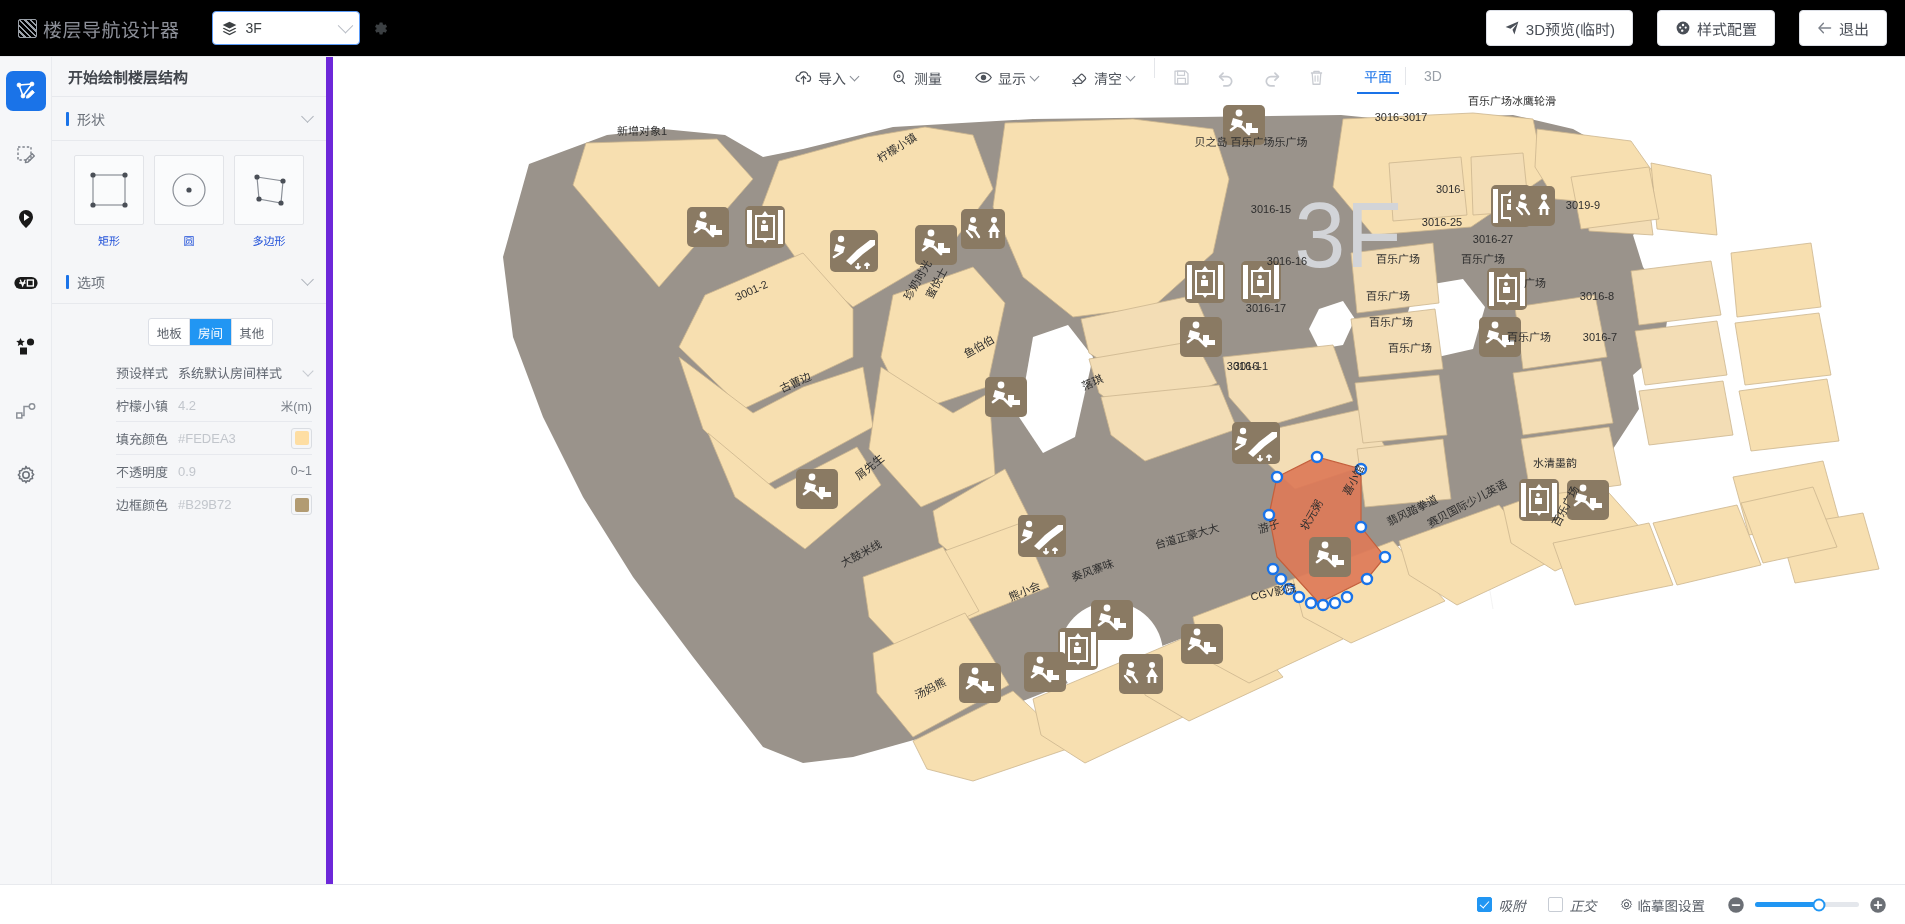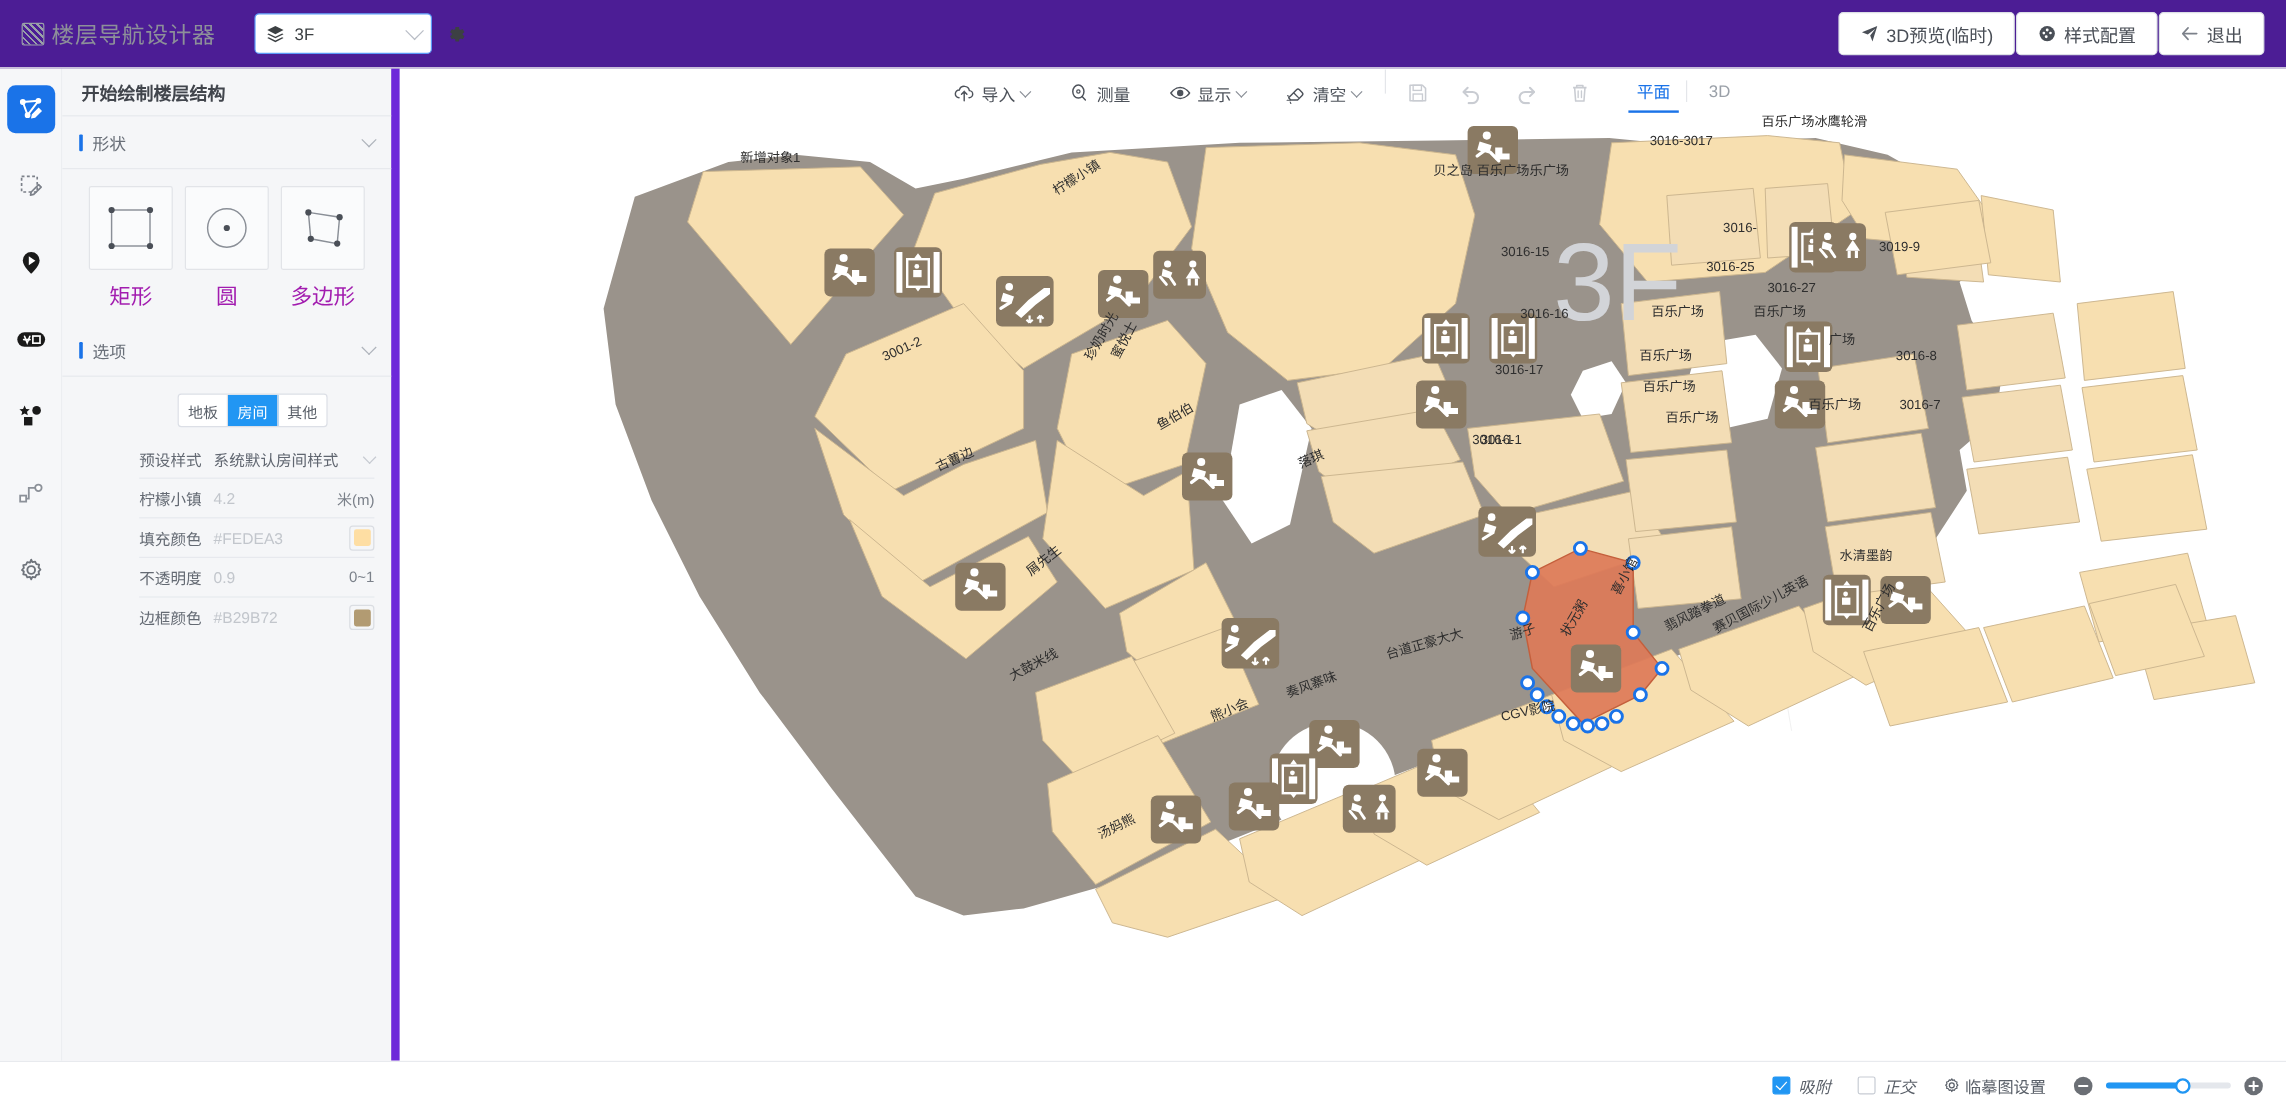--- a/index.html
+++ b/index.html
@@ -7,21 +7,21 @@
   html, body {
     width: 1905px; height: 924px;
     font-family: "Liberation Sans", "DejaVu Sans", sans-serif;
     background: #ffffff; overflow: hidden;
     -webkit-font-smoothing: antialiased;
   }
   #app { position: relative; width: 1905px; height: 924px; display: flex; flex-direction: column; }
 
   
   .header {
-    height: 57px; min-height: 57px; background: #4c1d95;
+    height: 57px; min-height: 57px; background: #000000;
     border-bottom: 1px solid #e6e8ec;
     display: flex; align-items: center; padding: 0 18px;
     position: relative; z-index: 40;
   }
   .brand { display: flex; align-items: center; gap: 4px; font-size: 19px; color: #8d9099; letter-spacing: .5px; }
   .brand-mark {
     width: 19px; height: 19px; display: inline-block; position: relative; margin-right: 2px;
     border: 1.5px solid #9aa0a8; border-radius: 2px; overflow: hidden;
   }
   .brand-mark:after {
@@ -32,21 +32,21 @@
     margin-left: 32px; width: 148px; height: 34px; border: 1px solid #5b9bf8;
     border-radius: 4px; background: #fff; display: flex; align-items: center;
     padding: 0 8px; gap: 8px; cursor: pointer;
   }
   .layers-icon { width: 17px; height: 17px; flex: none; }
   .floor-select .val { font-size: 14px; color: #3c4043; flex: 1; }
   .chev { width: 11px; height: 11px; border-right: 1.6px solid #b9bdc6; border-bottom: 1.6px solid #b9bdc6;
           transform: rotate(45deg) translate(-2px,-2px); flex: none; }
   .gear-btn { margin-left: 10px; width: 22px; height: 22px; cursor: pointer; display: flex; align-items: center; justify-content: center; }
 
-  .header-right { margin-left: auto; display: flex; align-items: flex-start; gap: 1px; }
+  .header-right { margin-left: auto; display: flex; align-items: flex-start; gap: 24px; }
   .hbtn {
     height: 36px; border: 1px solid #dcdfe6; border-radius: 4px; background: #fff;
     display: flex; align-items: center; gap: 6px; padding: 0 17px;
     font-size: 15px; color: #4a4f57; cursor: pointer; white-space: nowrap;
   }
 
   
   .body { flex: 1; display: flex; position: relative; min-height: 0; }
 
   
@@ -80,21 +80,21 @@
   .sect-label { font-size: 14px; color: #6a7079; flex: 1; }
   .caret { width: 9px; height: 9px; border-right: 1.4px solid #aeb3bb; border-bottom: 1.4px solid #aeb3bb;
            transform: rotate(45deg); margin-bottom: 4px; }
 
   .shapes { display: flex; gap: 10px; padding: 14px 14px 12px 22px; }
   .shape-cell { width: 70px; cursor: pointer; }
   .shape-box {
     width: 70px; height: 70px; border: 1px solid #e2e4e8; background: #fafbfc; border-radius: 2px;
     display: flex; align-items: center; justify-content: center;
   }
-  .shape-name { text-align: center; font-size: 18px; color: #a21caf; margin-top: 7px; }
+  .shape-name { text-align: center; font-size: 11px; color: #1d4ed8; margin-top: 7px; }
 
   .seg {
     display: flex; margin: 14px 18px 10px 96px; width: 125px;
     border: 1px solid #dcdfe6; border-radius: 3px; overflow: hidden; background: #fff;
   }
   .seg-item {
     flex: 1; height: 26px; display: flex; align-items: center; justify-content: center;
     font-size: 12.5px; color: #5a6069; cursor: pointer; border-right: 1px solid #dcdfe6;
   }
   .seg-item:last-child { border-right: none; }

